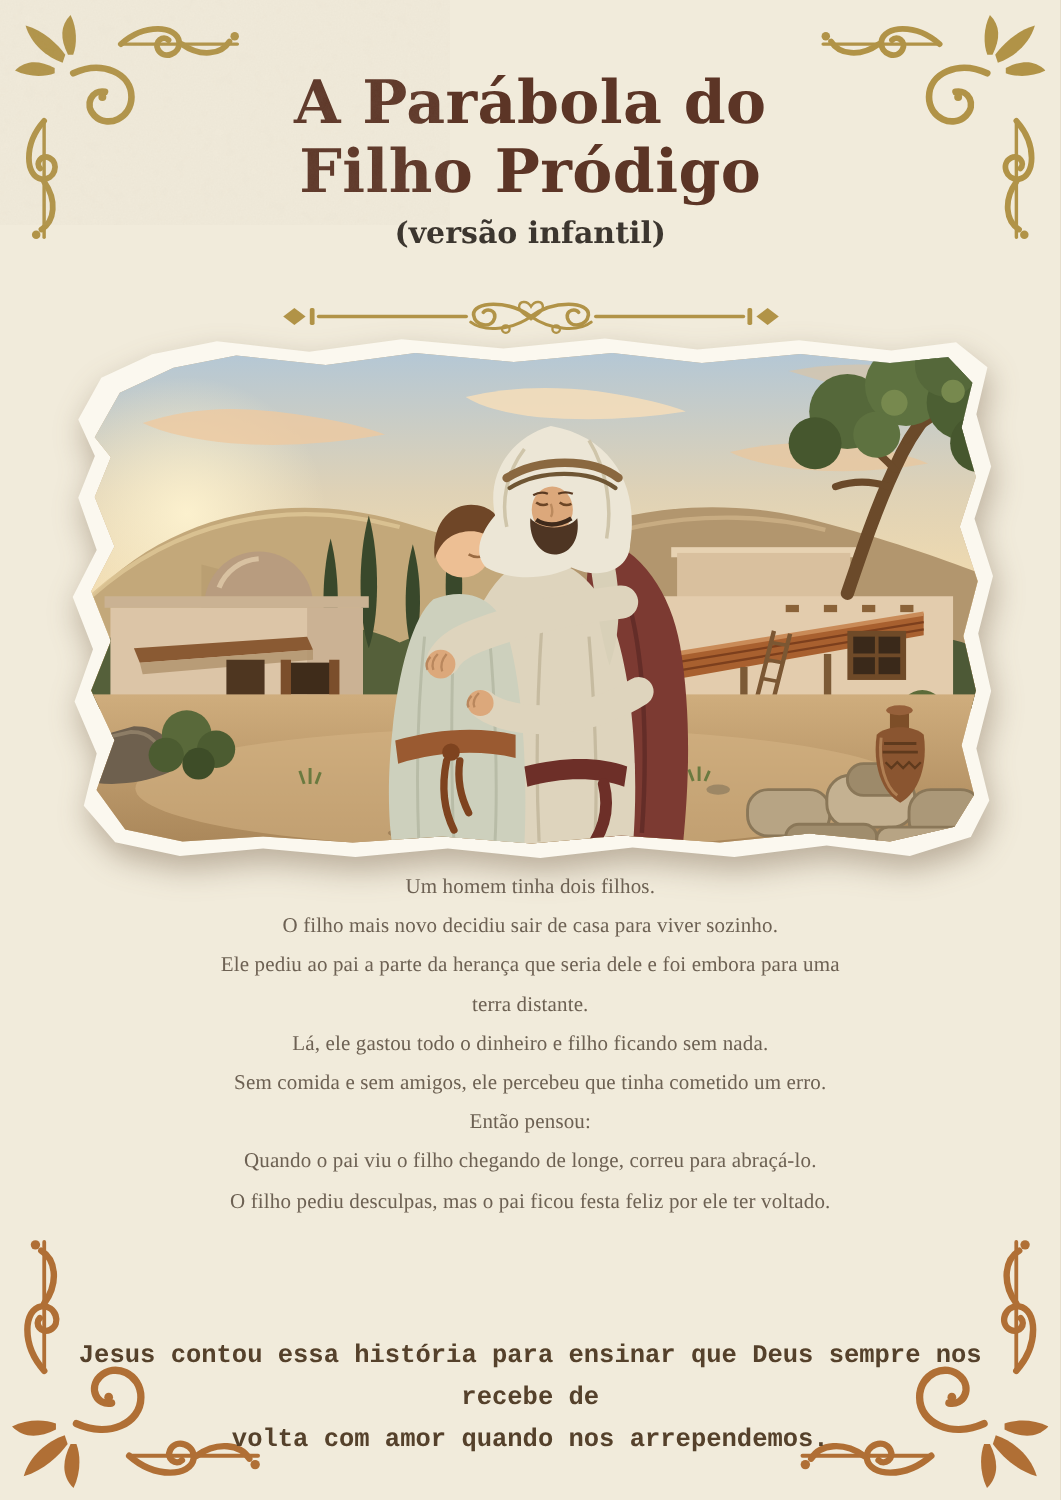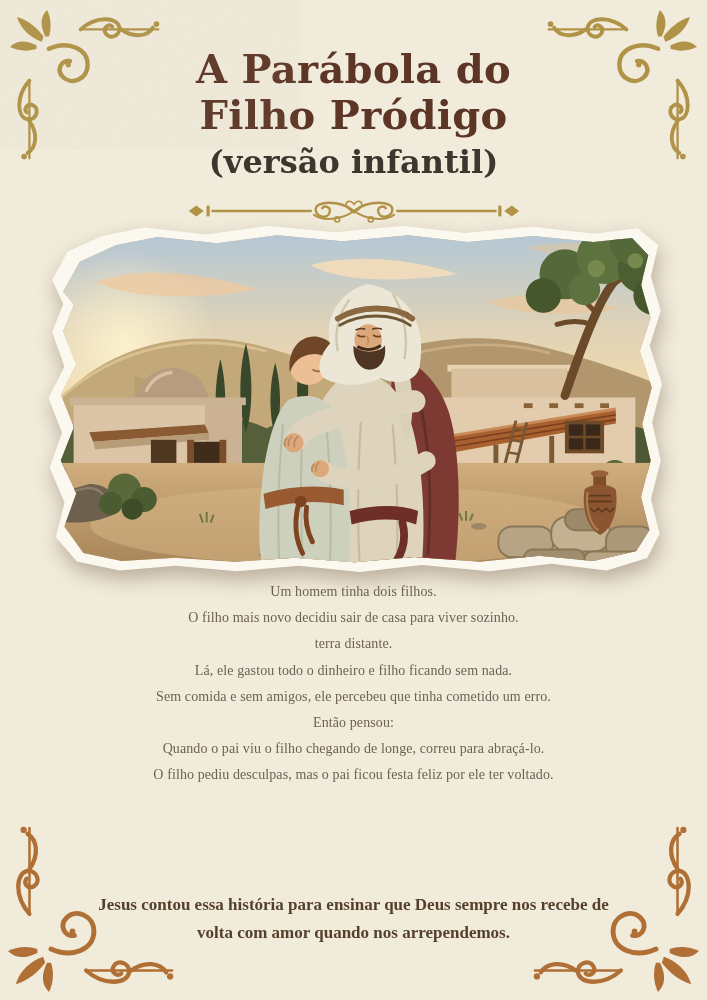--- a/index.html
+++ b/index.html
@@ -16,39 +16,39 @@
   .orn-tl{left:10px;top:10px;width:150px;height:150px;color:var(--gold);}
   .orn-tr{right:10px;top:10px;width:150px;height:150px;color:var(--gold);transform:scaleX(-1);}
   .orn-bl{left:8px;bottom:8px;width:166px;height:166px;color:var(--copper);transform:scaleY(-1);}
   .orn-br{right:8px;bottom:8px;width:166px;height:166px;color:var(--copper);transform:scale(-1,-1);}
 
   
   .title-block{position:absolute;top:46px;left:0;right:0;text-align:center;z-index:2;}
   .title-line{font-family:"DejaVu Serif",serif;font-weight:bold;font-size:40px;
               line-height:1.14;color:var(--title);letter-spacing:.3px;}
   .subtitle{margin-top:6px;font-family:"DejaVu Serif",serif;font-weight:bold;
-            font-size:32px;color:var(--subtitle);}
+            font-size:20px;color:var(--subtitle);}
 
   .divider{position:absolute;top:197px;left:50%;transform:translateX(-50%);
            width:344px;height:28px;color:var(--gold);z-index:2;}
 
   
   .torn-wrap{position:absolute;left:46px;top:224px;width:616px;height:348px;z-index:2;
              filter:drop-shadow(2px 9px 10px rgba(96,74,50,.38));}
   .torn-paper{position:absolute;inset:0;background:#fbf8ef;
     clip-path:polygon(1% 16%,3.5% 8%,9% 3.5%,16% 1%,26% 3%,36% .6%,47% 2.4%,58% .5%,68% 2.6%,79% .8%,89% 2.8%,96% 1.2%,99.4% 6%,98.2% 15%,99.8% 25%,98% 35%,100% 46%,98.4% 57%,99.8% 68%,98.2% 79%,99.6% 89%,97.6% 96%,91% 99.6%,82% 97.6%,72% 99.8%,61% 98%,51% 100%,41% 98.2%,31% 99.8%,21% 98.2%,12% 99.6%,5% 97%,1.6% 90%,3% 80%,.6% 70%,2.6% 60%,.4% 50%,3% 41%,1% 31%,2.8% 23%);}
   .torn-art{position:absolute;left:10px;top:8px;right:9px;bottom:9px;background:#cdb28a;
     clip-path:polygon(1.2% 18%,4% 9%,10% 4%,17% 1.5%,27% 3.4%,37% 1%,48% 2.8%,59% 1%,69% 3%,80% 1.2%,90% 3%,96.5% 1.8%,99.2% 7%,98% 16%,99.6% 26%,97.8% 36%,99.8% 47%,98.2% 58%,99.6% 69%,98% 80%,99.4% 90%,97.2% 96.4%,90% 99.4%,81% 97.8%,71% 99.6%,60% 98.2%,50% 99.8%,40% 98.4%,30% 99.6%,20% 98.4%,11% 99.4%,4.6% 97%,1.4% 89%,3.4% 79%,.8% 69%,3% 59%,.8% 49%,3.4% 40%,1.2% 30%,3% 22%);}
   .torn-art svg{width:100%;height:100%;display:block;}
 
   
   .story{position:absolute;top:579px;left:28px;right:28px;text-align:center;z-index:2;
          font-size:14px;line-height:26.2px;color:var(--body);letter-spacing:.1px;}
   .moral{position:absolute;top:891px;left:44px;right:44px;text-align:center;z-index:2;
-         font-family:Liberation Serif, serif;font-weight:bold;font-size:17px;
+         font-family:Liberation Mono, monospace;font-weight:bold;font-size:17px;
          line-height:28px;color:var(--moral);}
 </style>
 </head>
 <body>
 
 <svg width="0" height="0" style="position:absolute" aria-hidden="true">
   <defs>
     <symbol id="cornerOrn" viewBox="0 0 170 170">
       <g stroke="currentColor" fill="none" stroke-linecap="round">
         <path d="M168,22 H80" stroke-width="2.6"></path>
@@ -277,20 +277,21 @@
           <path d="M300,290 C326,283 352,283 370,290 L368,304 C350,297 326,297 302,304 Z" fill="#6d2f28"></path>
           <path d="M354,302 C358,318 354,332 348,342" stroke="#6d2f28" stroke-width="8" fill="none" stroke-linecap="round"></path>
         </svg>
       </div>
     </div>
   </div>
 
   <div class="story">
     <div>Um homem tinha dois filhos.</div>
     <div>O filho mais novo decidiu sair de casa para viver sozinho.</div>
+    <div>Ele pediu ao pai a parte da herança que seria dele e foi embora para uma</div>
     <div>terra distante.</div>
     <div>Lá, ele gastou todo o dinheiro e filho ficando sem nada.</div>
     <div>Sem comida e sem amigos, ele percebeu que tinha cometido um erro.</div>
     <div>Então pensou:</div>
     <div>Quando o pai viu o filho chegando de longe, correu para abraçá-lo.</div>
     <div>O filho pediu desculpas, mas o pai ficou festa feliz por ele ter voltado.</div>
   </div>
 
   <div class="moral">
     <div>Jesus contou essa história para ensinar que Deus sempre nos recebe de</div>

